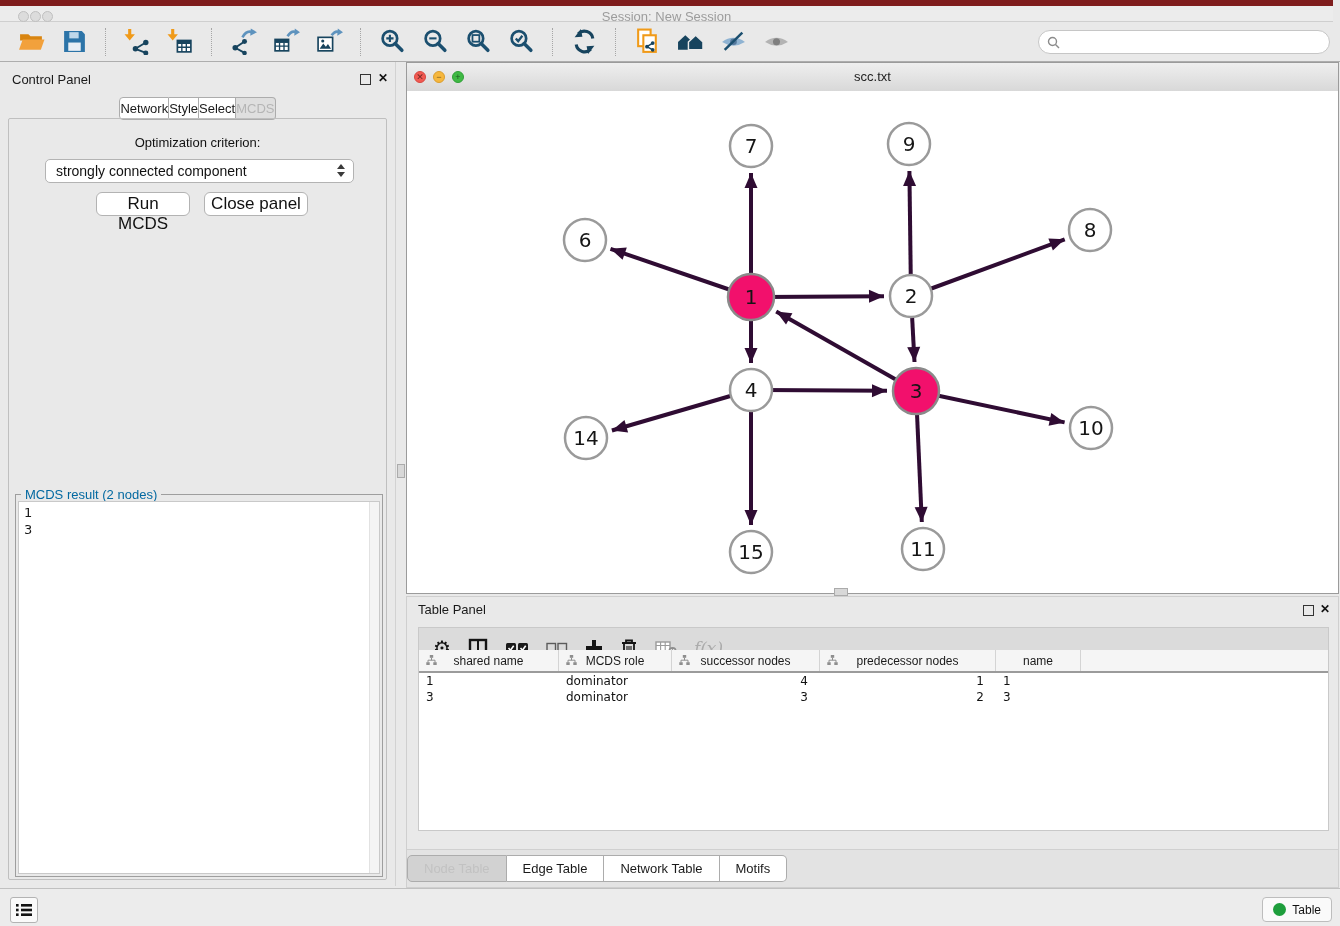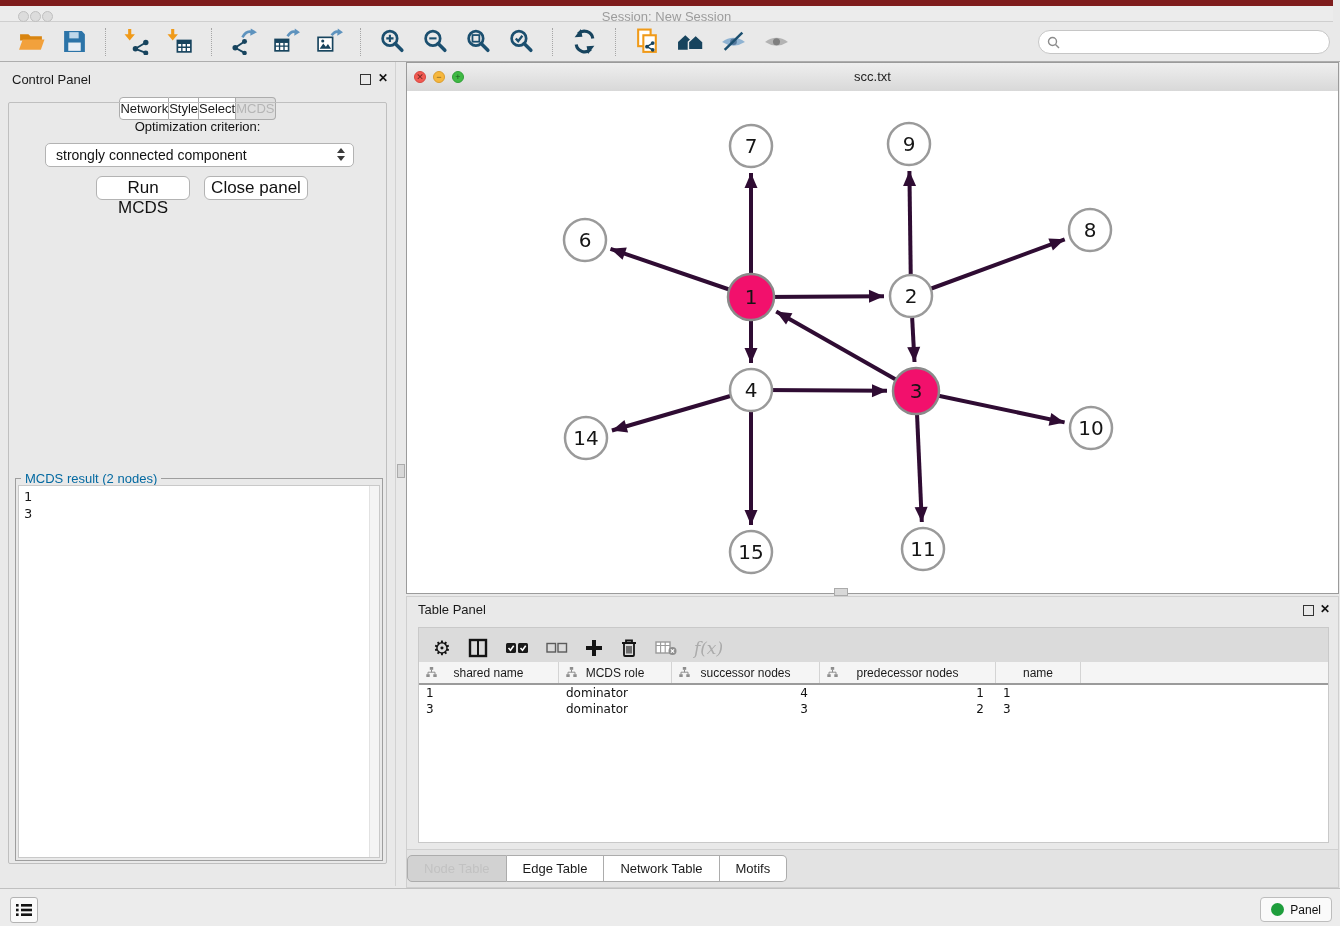--- a/index.html
+++ b/index.html
@@ -30,21 +30,21 @@
           border-right:1px solid #D2D2D2;box-sizing:border-box;}
   .panel-title{position:absolute;left:12px;top:10px;font-size:13px;color:#1a1a1a;}
   .float-btn{position:absolute;top:12px;width:9px;height:9px;border:1.5px solid #333;cursor:pointer;}
   .close-btn{position:absolute;top:9px;font-size:12px;font-weight:bold;color:#111;cursor:pointer;}
   .ptabs{position:absolute;left:0;right:0;top:35px;display:flex;justify-content:center;}
   .ptab{height:21px;line-height:21px;padding:0 0;font-size:13px;background:#fff;
         border:1px solid #ACACAC;border-left-width:0;cursor:pointer;}
   .ptab:first-child{border-left-width:1px;border-radius:4px 0 0 4px;}
   .ptab:last-child{border-radius:0 4px 4px 0;}
   .ptab.active{background:#DFDFDF;color:#B5B5B5;}
-  .groupbox{position:absolute;left:8px;top:40px;width:379px;height:762px;
+  .groupbox{position:absolute;left:8px;top:56px;width:379px;height:762px;
             border:1px solid #BFBFBF;border-radius:2px;box-sizing:border-box;}
   .opt-label{position:absolute;left:0;right:0;top:16px;text-align:center;font-size:13px;color:#111;}
   .dropdown{position:absolute;left:36px;top:40px;width:309px;height:24px;background:#fff;
             border:1px solid #B3B3B3;border-radius:5px;box-sizing:border-box;cursor:pointer;}
   .dropdown .val{position:absolute;left:10px;top:3px;font-size:14px;color:#111;}
   .chevs{position:absolute;right:8px;top:4px;}
   .chev-up{width:0;height:0;border-left:4px solid transparent;border-right:4px solid transparent;
            border-bottom:5px solid #3a3a3a;margin-bottom:3px;}
   .chev-dn{width:0;height:0;border-left:4px solid transparent;border-right:4px solid transparent;
            border-top:5px solid #3a3a3a;}
@@ -81,21 +81,21 @@
 
   
   .tpanel{position:absolute;left:406px;top:596px;width:933px;height:292px;background:#E9E9E9;
           border:1px solid #CFCFCF;box-sizing:border-box;}
   .tp-toolbar{position:absolute;left:11px;top:30px;width:911px;height:41px;background:#DBDBDB;
               border:1px solid #C9C9C9;box-sizing:border-box;display:flex;align-items:center;
               padding-left:14px;}
   .tt-item{margin-right:17px;flex:none;display:flex;align-items:center;cursor:pointer;}
   .tt-glyph{font-size:20px;color:#141414;line-height:20px;}
   .fx{font-family:"DejaVu Serif",serif;font-style:italic;font-size:17px;color:#ABABAB;}
-  .tablearea{position:absolute;left:11px;top:65px;width:911px;height:181px;background:#fff;
+  .tablearea{position:absolute;left:11px;top:53px;width:911px;height:181px;background:#fff;
              border:1px solid #C9C9C9;border-top:none;box-sizing:border-box;}
   .theader{display:flex;height:21px;background:#F5F5F5;border-bottom:2px solid #9B9B9B;}
   .th{position:relative;box-sizing:border-box;border-right:1px solid #D4D4D4;display:flex;
       align-items:center;justify-content:center;font-size:12px;color:#1a1a1a;cursor:pointer;}
   .th .hicon{position:absolute;left:7px;top:5px;}
   .th-fill{flex:1;}
   .trow{display:flex;height:16px;align-items:center;cursor:pointer;}
   .td{box-sizing:border-box;font-size:12px;color:#111;font-family:"DejaVu Sans",sans-serif;
       white-space:nowrap;overflow:hidden;}
   .tabstrip{position:absolute;left:0;right:0;top:252px;bottom:0;background:#E3E3E3;
@@ -498,15 +498,15 @@
           <rect x="5" y="1" width="11" height="2.6"></rect>
         <rect x="0" y="5.7" width="2.6" height="2.6"></rect>
           <rect x="5" y="5.7" width="11" height="2.6"></rect>
         <rect x="0" y="10.4" width="2.6" height="2.6"></rect>
           <rect x="5" y="10.4" width="11" height="2.6"></rect>
       </g>
     </svg>
   </div>
   <div class="mem-btn">
     <span class="mem-dot"></span>
-    <span class="mem-label">Panel</span>
+    <span class="mem-label">Table</span>
   </div>
 </div>
 
 </body></html>

